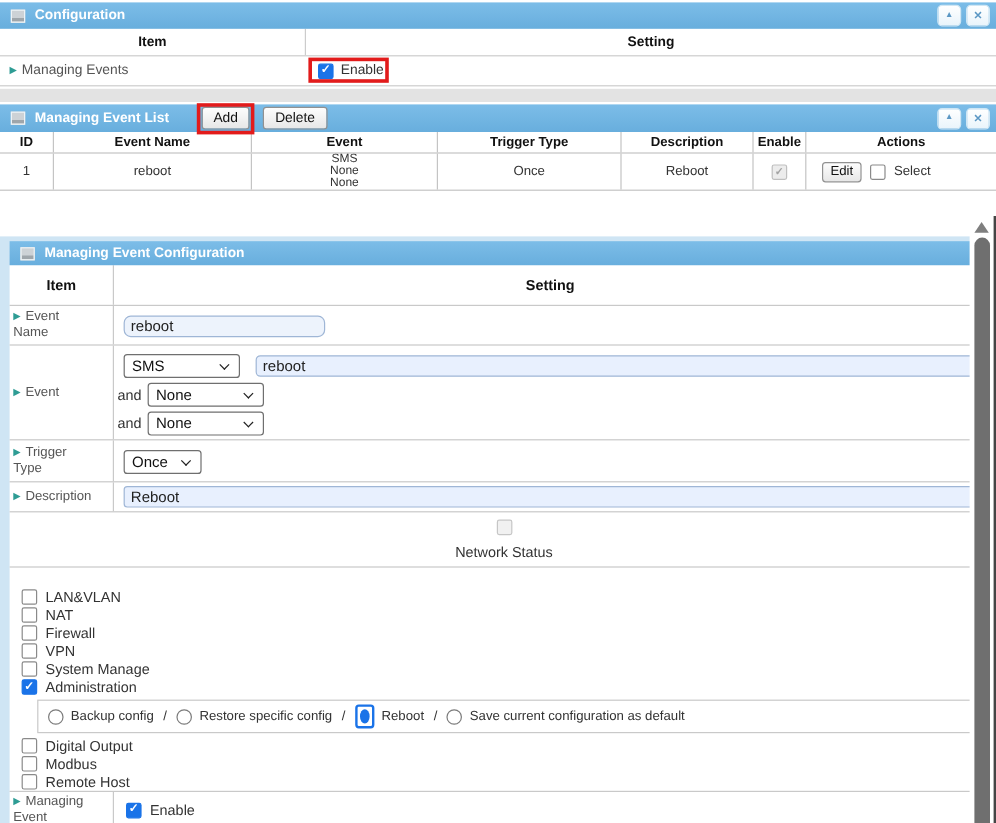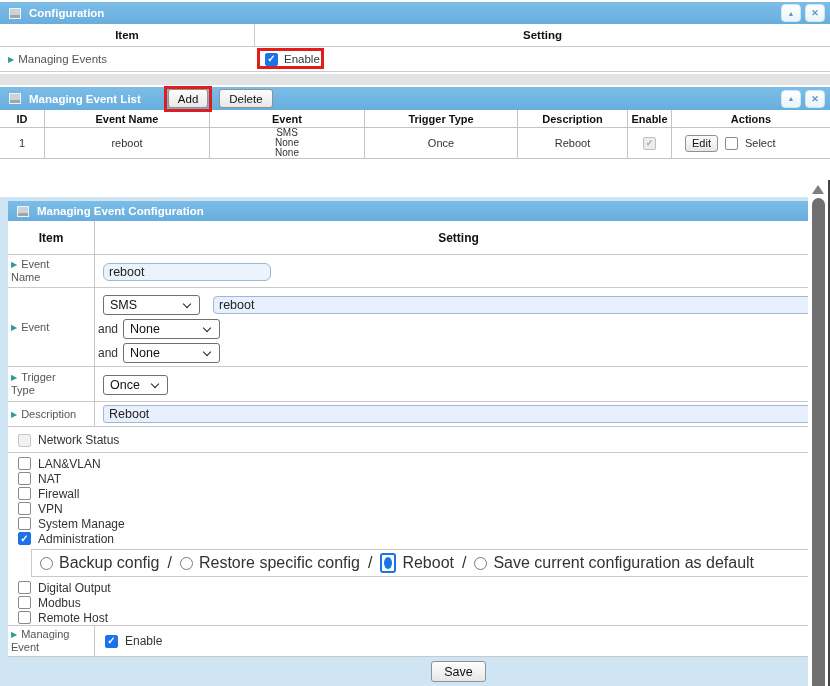--- a/index.html
+++ b/index.html
@@ -122,26 +122,26 @@
   .ev-line1 { display:flex; align-items:center; margin:7px 8px 0 8px; }
   .ev-line1 .inp { flex:1; margin-left:13px; }
   .ev-line2 { display:flex; align-items:center; gap:5px; margin:4px 0 0 3px; font-size:12px; color:#333; }
   .sel-sms { width:97px; }
   .sel-none { width:97px; }
   .row-trigger { height:35px; }
   .row-trigger .sel { width:65px; margin:8px 0 0 8px; }
   .row-desc { height:25px; }
   .row-desc .inp { display:block; width:calc(100% - 18px); margin:3px 0 0 8px; border-radius:3px; }
   .row-action .set { padding:3px 0 0 0; }
-  .ns-line { display:flex; align-items:center; gap:7px; padding:3px 0 5px 10px; border-bottom:1px solid #c9c9c9; font-size:12px; color:#333; }
+  .ns-line { display:flex; align-items:center; gap:7px; padding:3px 0 5px 10px; border-bottom:1px solid #c9c9c9; font-size:12px; color:#333;flex-direction:column; }
   .cb-line { display:flex; align-items:center; gap:7px; height:15px; padding-left:10px; font-size:12px; color:#333; }
-  .cb-line.first { margin-top:3px; }
+  .cb-line.first { margin-top:17px; }
   .radio-box {
     margin:3px 10px 3px 23px; border:1px solid #c9c9c9;
-    display:flex; align-items:center; gap:6px; padding:3px 8px; font-size:16px; color:#333;
+    display:flex; align-items:center; gap:6px; padding:3px 8px; font-size:11px; color:#333;
   }
   .radio-box .sep { color:#333; padding:0 2px; }
   .radio-opt { display:inline-flex; align-items:center; gap:6px; }
   .row-managing { height:31px; }
   .row-managing .set { display:flex; align-items:center; gap:7px; padding-left:10px; font-size:12px; color:#333; }
   .footer3 { height:29px; width:814px; display:flex; align-items:center; justify-content:center; padding-left:87px; box-sizing:border-box; }
   .savebtn { height:21px; padding:0 12px; font-size:12.5px; }
 
   
   .scrollcol {

